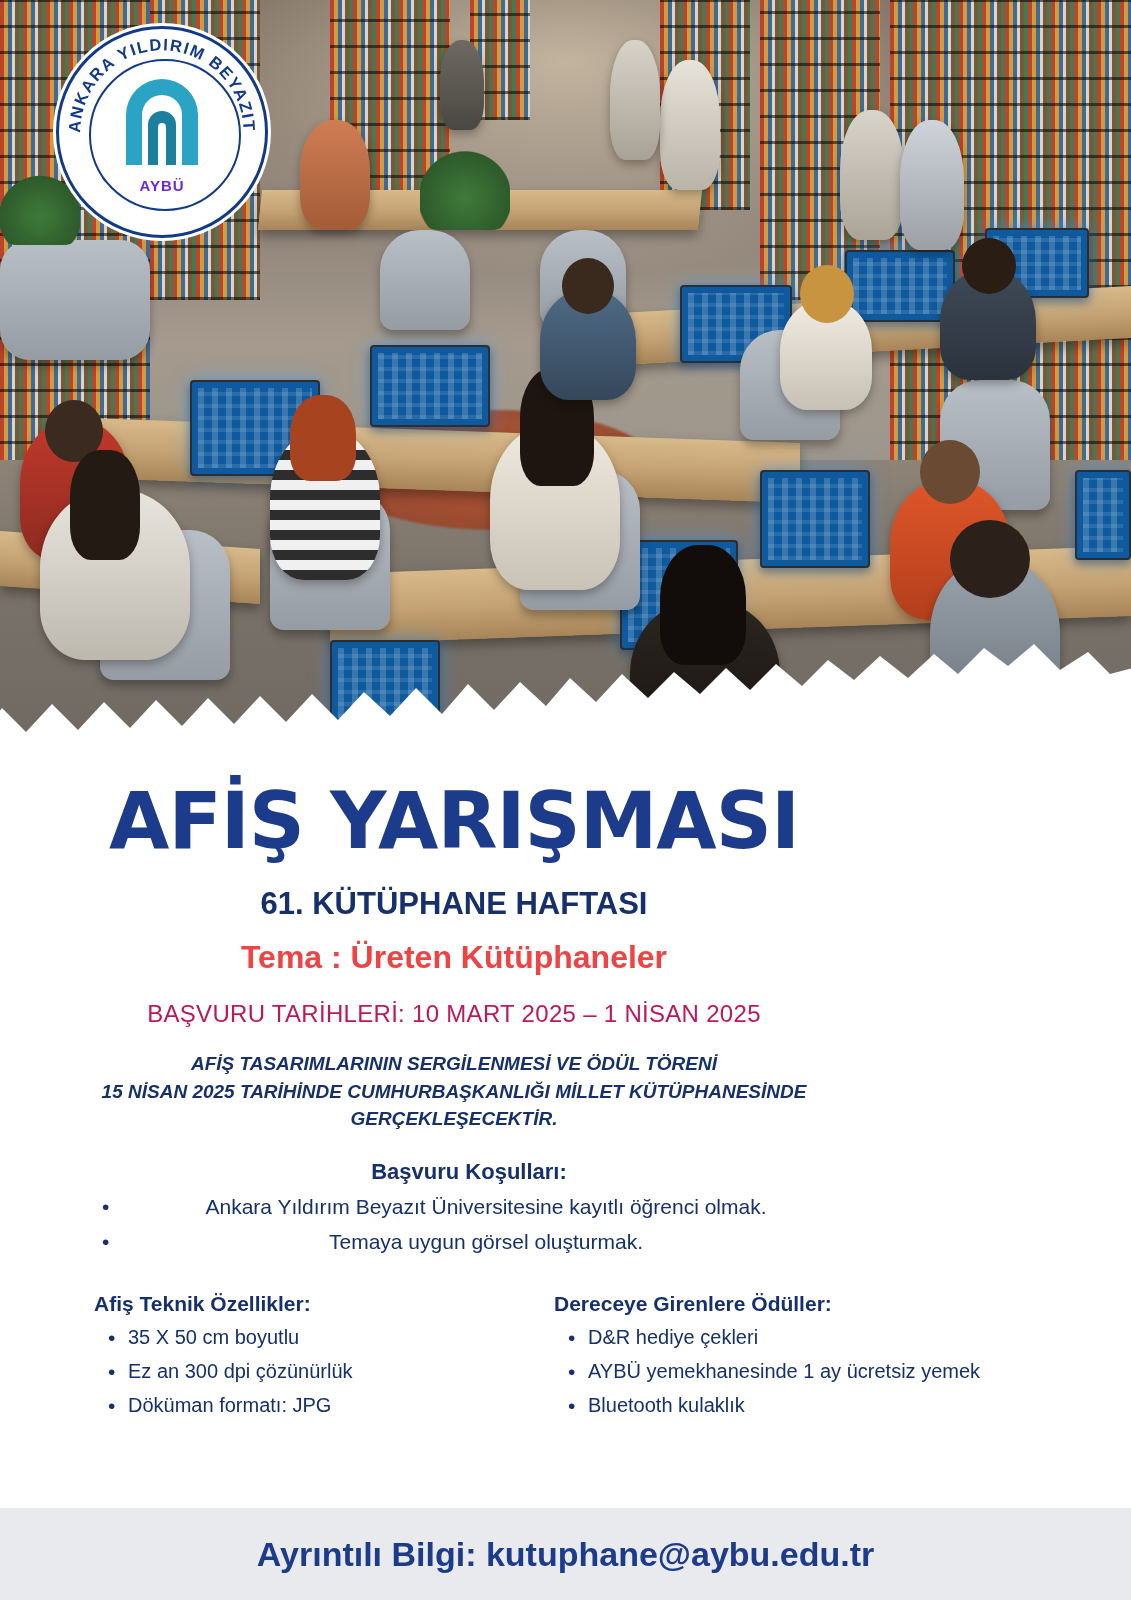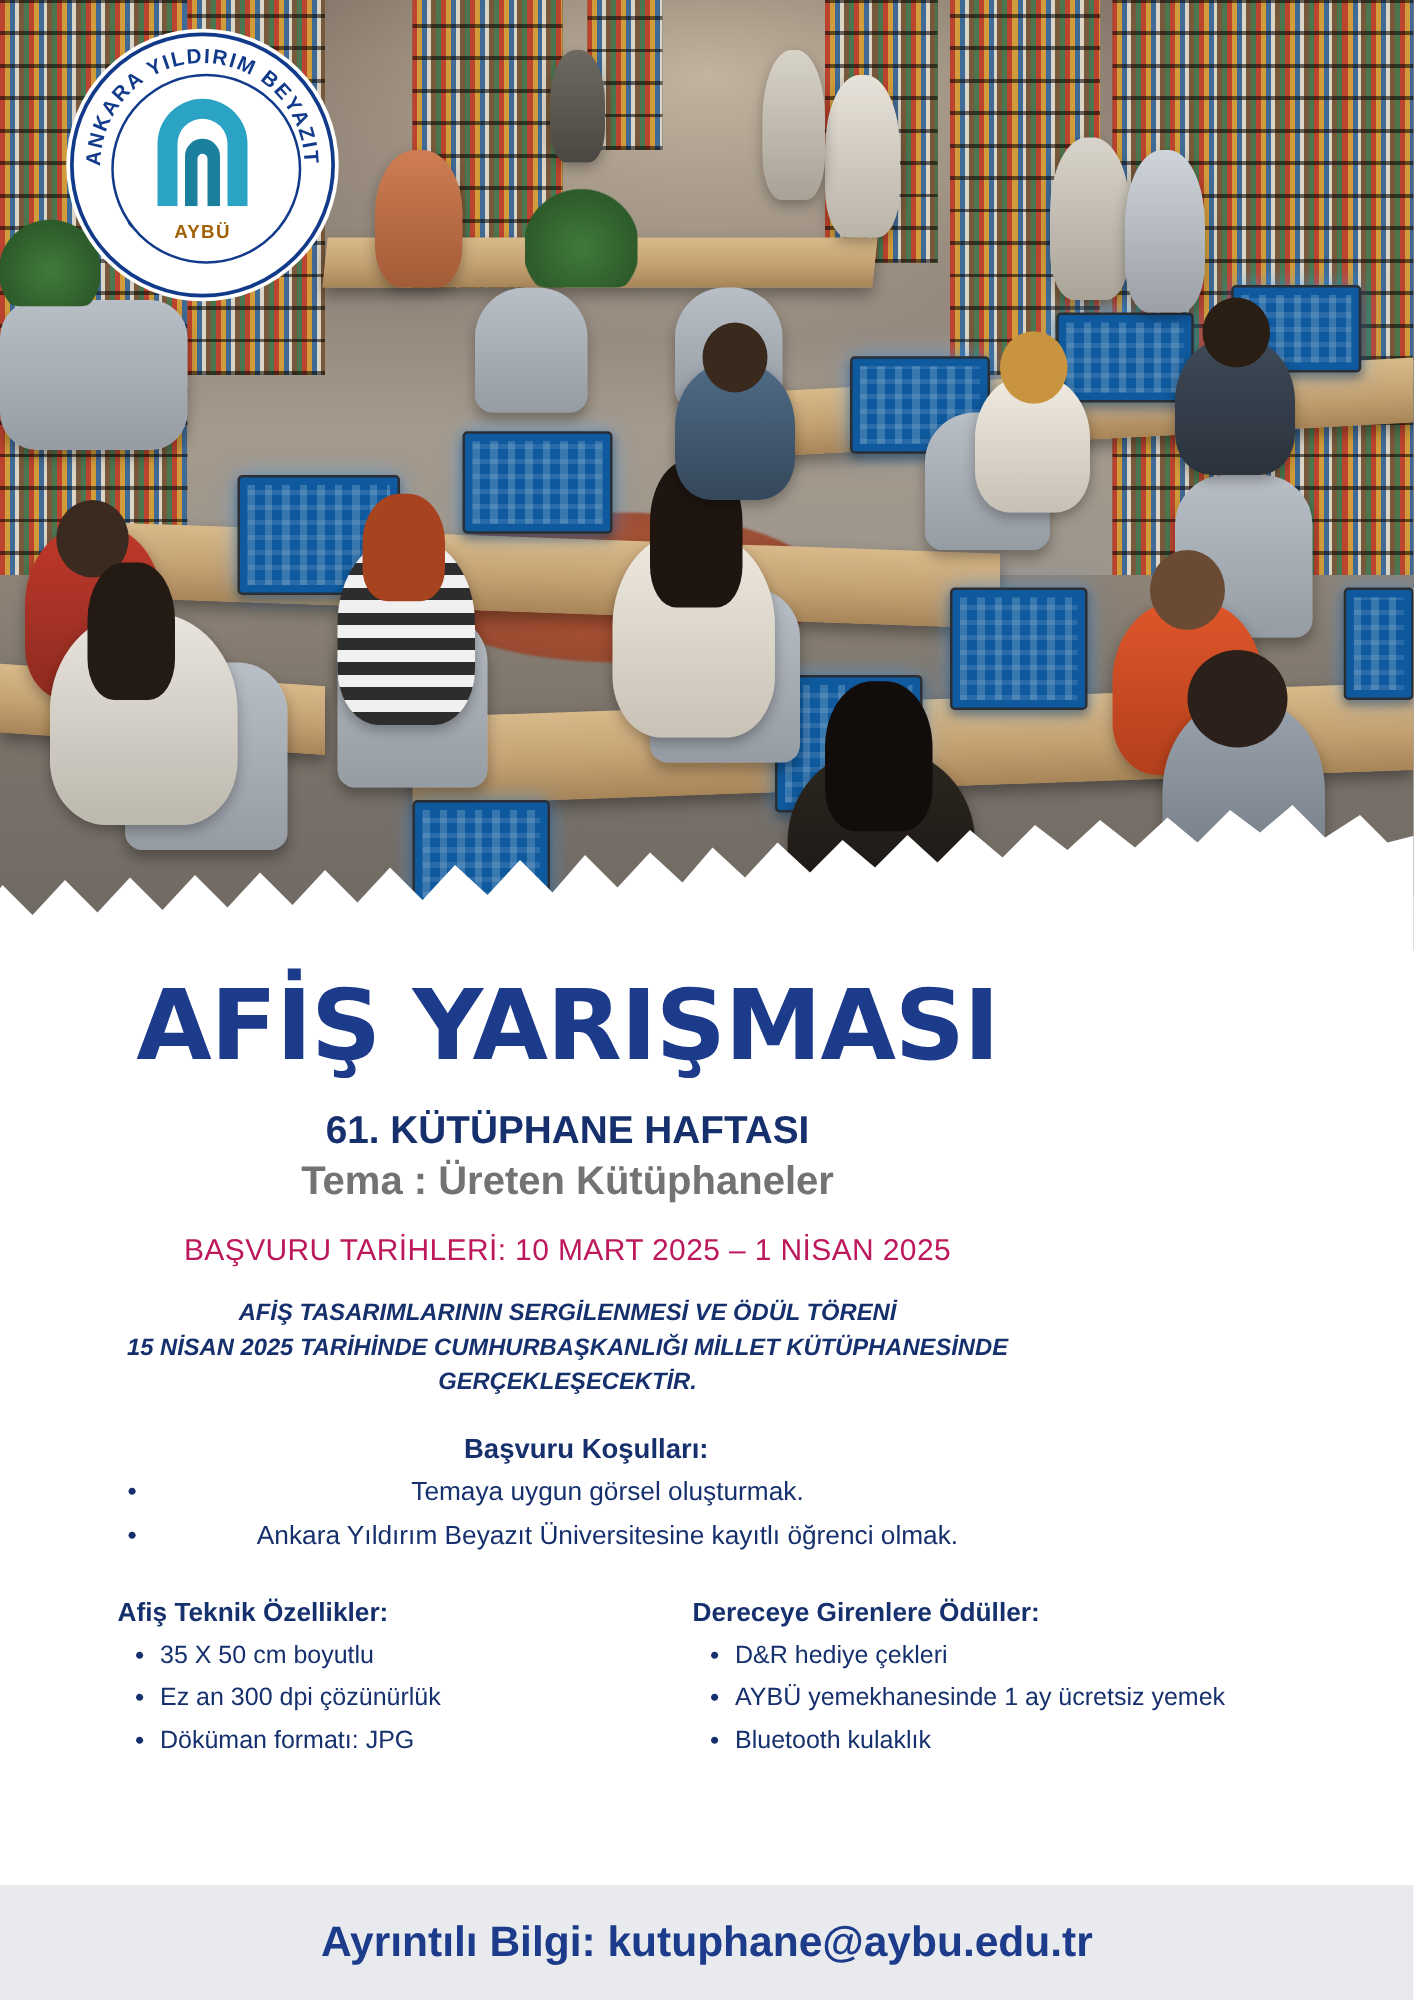--- a/index.html
+++ b/index.html
@@ -153,21 +153,21 @@
     transform: translateX(-50%);
     width: 88px; height: 92px;
   }
   .logo .aybu {
     position: absolute;
     left: 0; right: 0;
     top: 148px;
     text-align: center;
     font-size: 15px;
     font-weight: 700;
-    color: #a16207;
+    color: #6d28d9;
     letter-spacing: 1px;
   }
 
   
   .content {
     position: absolute;
     left: 0; top: 782px;
     width: 908px;
     padding: 0 58px;
     text-align: center;
@@ -180,24 +180,24 @@
     line-height: 1.0;
     font-family: "DejaVu Sans", sans-serif;
   }
   .sub1 {
     margin-top: 26px;
     font-size: 31px;
     font-weight: 700;
     color: #16306e;
   }
   .sub2 {
-    margin-top: 4px;
+    margin-top: 17px;
     font-size: 32px;
     font-weight: 700;
-    color: #737373;
+    color: #ef4444;
   }
   .dates {
     margin-top: 24px;
     font-size: 24px;
     font-weight: 400;
     color: #be185d;
     letter-spacing: 0.3px;
   }
   .ceremony {
     margin-top: 22px;
@@ -414,22 +414,22 @@
 
     <div class="ceremony">
       <div>AFİŞ TASARIMLARININ SERGİLENMESİ VE ÖDÜL TÖRENİ</div>
       <div>15 NİSAN 2025 TARİHİNDE CUMHURBAŞKANLIĞI MİLLET KÜTÜPHANESİNDE</div>
       <div>GERÇEKLEŞECEKTİR.</div>
     </div>
 
     <div class="left-block">
       <div class="sect-head">Başvuru Koşulları:</div>
       <ul class="bullets">
+        <li>Ankara Yıldırım Beyazıt Üniversitesine kayıtlı öğrenci olmak.</li>
         <li>Temaya uygun görsel oluşturmak.</li>
-        <li>Ankara Yıldırım Beyazıt Üniversitesine kayıtlı öğrenci olmak.</li>
       </ul>
     </div>
 
     <div class="two-col">
       <div class="col left">
         <div class="sect-head">Afiş Teknik Özellikler:</div>
         <ul class="bullets">
           <li>35 X 50 cm  boyutlu</li>
           <li>Ez an 300 dpi çözünürlük</li>
           <li>Döküman formatı: JPG</li>

